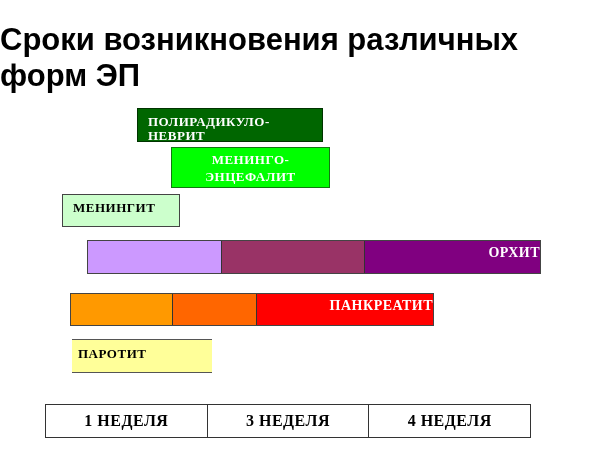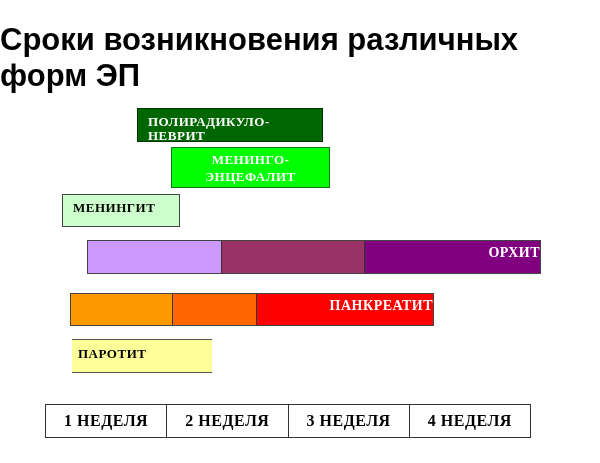--- a/index.html
+++ b/index.html
@@ -55,16 +55,15 @@
     <div class="seglabel">ПАНКРЕАТИТ</div>
   </div>
 </div>
 
 <div class="box" style="left:72px; top:339px; width:140px; height:34px; background:#FFFF99; color:#000; padding:7px 0 0 6px; border-left:none; border-right:none; border-color:#555;">
   <div>ПАРОТИТ</div>
 </div>
 
 <div class="weeks">
   <div class="week">1 НЕДЕЛЯ</div>
-  <div class="week">2 НЕДЕЛЯ</div>
   <div class="week">3 НЕДЕЛЯ</div>
   <div class="week">4 НЕДЕЛЯ</div>
 </div>
 
 </body></html>

